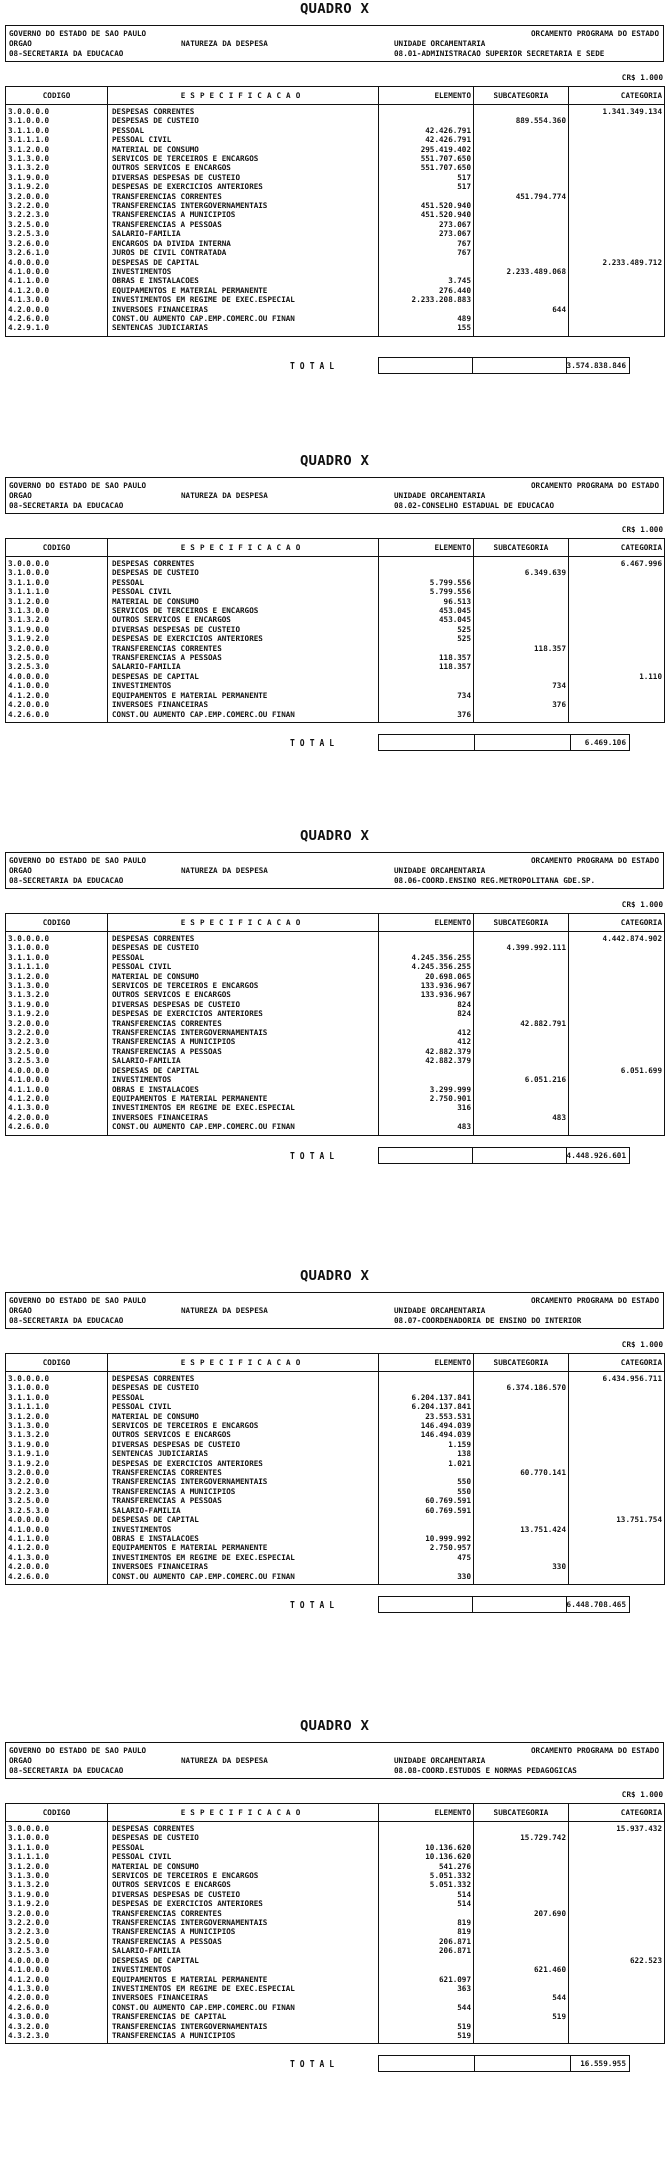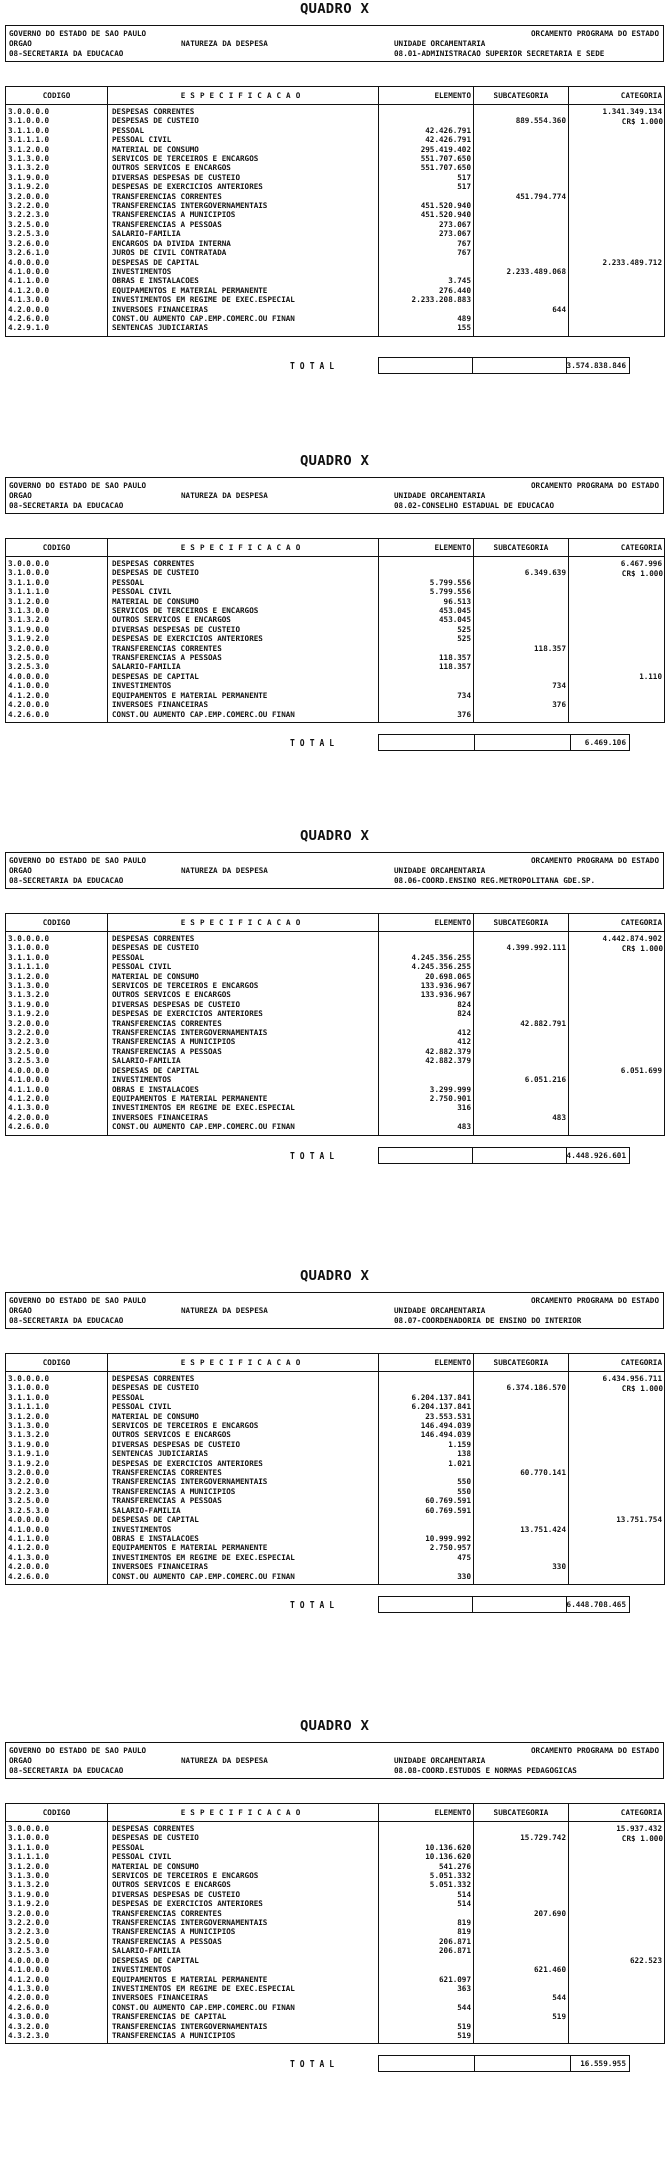--- a/index.html
+++ b/index.html
@@ -22,21 +22,20 @@
     border: 1.5px solid #111;
     font-size: 7.6px; line-height: 11px;
   }
   .hdrbox .l { position: absolute; left: 3px; }
   .hdrbox .m { position: absolute; left: 175px; }
   .hdrbox .r { position: absolute; left: 388px; }
   .hdrbox .rr { position: absolute; right: 4px; }
   .currency {
     position: absolute; right: 6px; top: 73px;
     font-size: 7.6px;
-    margin-top: 44px;
   }
   table.main {
     position: absolute; left: 5px; top: 86px;
     width: 659px;
     border-collapse: collapse;
     font-size: 7.6px;
     table-layout: fixed;
   }
   table.main th {
     height: 17px;

